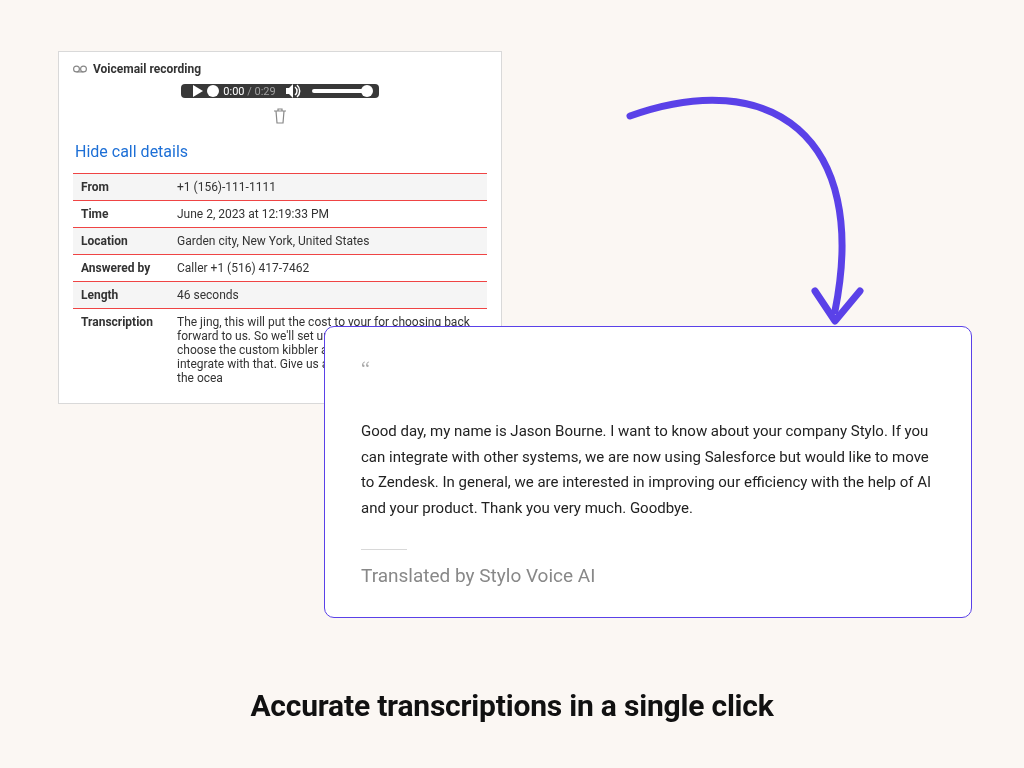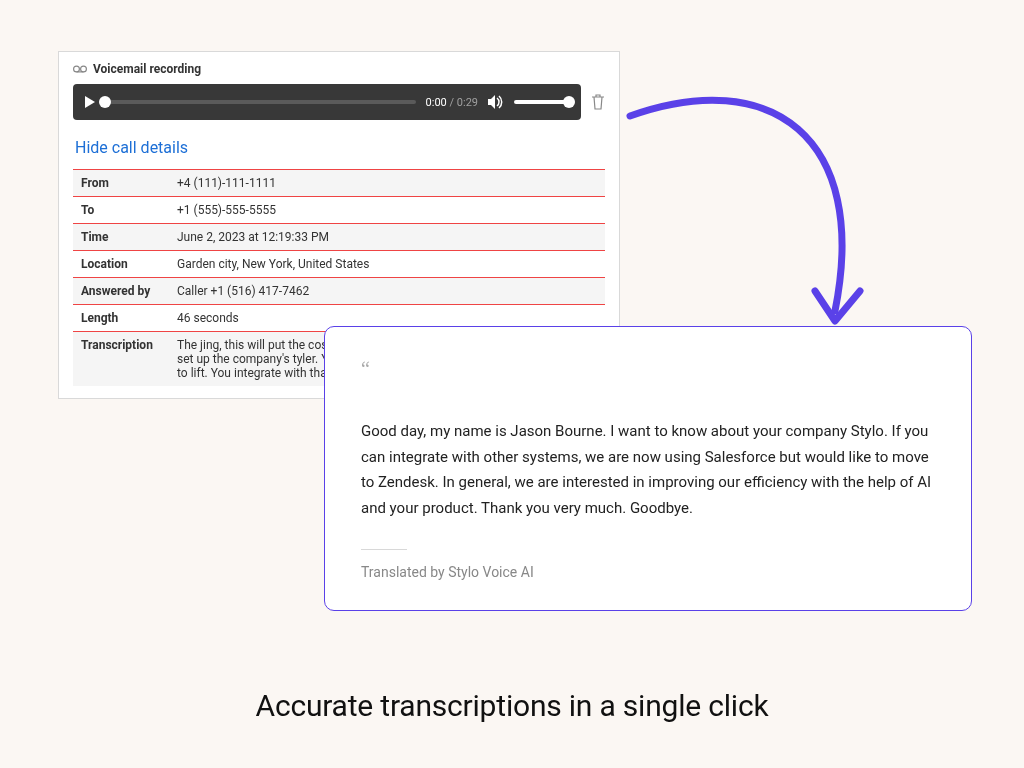--- a/index.html
+++ b/index.html
@@ -10,21 +10,21 @@
     font-family: -apple-system, BlinkMacSystemFont, "Segoe UI", Roboto, Helvetica, Arial, sans-serif;
     position: relative;
     overflow: hidden;
   }
 
   
   .voicemail-card {
     position: absolute;
     left: 58px;
     top: 51px;
-    width: 562px;
+    width: 444px;
     background: #fff;
     border: 1px solid #d9d9d9;
     padding: 10px 14px 12px 14px;
   }
   .vm-header {
     display: flex;
     align-items: center;
     gap: 6px;
     font-size: 12px;
     font-weight: 700;
@@ -37,20 +37,21 @@
     align-items: center;
   }
   .vm-icon svg { width: 100%; height: 100%; }
 
   
   .audio-row {
     display: flex;
     align-items: center;
     gap: 10px;
     margin-bottom: 10px;
+    flex-direction: column;
   }
   .audio-bar {
     flex: 1;
     height: 36px;
     background: #383838;
     border-radius: 4px;
     display: flex;
     align-items: center;
     padding: 0 12px;
     gap: 10px;
@@ -158,42 +159,42 @@
     line-height: 1.7;
     margin-top: 40px;
   }
   .transcript-divider {
     width: 46px;
     height: 1px;
     background: #d8d8d8;
     margin: 28px 0 14px 0;
   }
   .translated-by {
-    font-size: 14px;
+    font-size: 19px;
     color: #888;
   }
 
   
   .arrow-svg {
     position: absolute;
     left: 620px;
     top: 76px;
     width: 260px;
     height: 280px;
     overflow: visible;
   }
 
   .tagline {
     position: absolute;
     left: 0; right: 0;
     top: 688px;
     text-align: center;
     font-size: 30px;
     color: #111;
-    font-weight: 400;
+    font-weight: 700;
     letter-spacing: -0.2px;
   }
 </style>
 </head>
 <body>
 
 <div class="voicemail-card">
   <div class="vm-header">
     <span class="vm-icon">
       <svg viewBox="0 0 24 14">
@@ -227,25 +228,21 @@
         <path d="M1 3h12M5 3V1h4v2M3 3l1 12h6l1-12" stroke-width="1.2"></path>
       </svg>
   </div>
 
   <a class="hide-link">Hide call details</a>
 
   <table class="details-table">
     <tbody>
         <tr>
       <td class="key">From</td>
-      <td class="val">+4 (111)-111-1111</td>
-    </tr>
-    <tr>
-      <td class="key">To</td>
-      <td class="val">+1 (555)-555-5555</td>
+      <td class="val">+1 (156)-111-1111</td>
     </tr>
     <tr>
       <td class="key">Time</td>
       <td class="val">June 2, 2023 at 12:19:33 PM</td>
     </tr>
     <tr>
       <td class="key">Location</td>
       <td class="val">Garden city, New York, United States</td>
     </tr>
     <tr>

